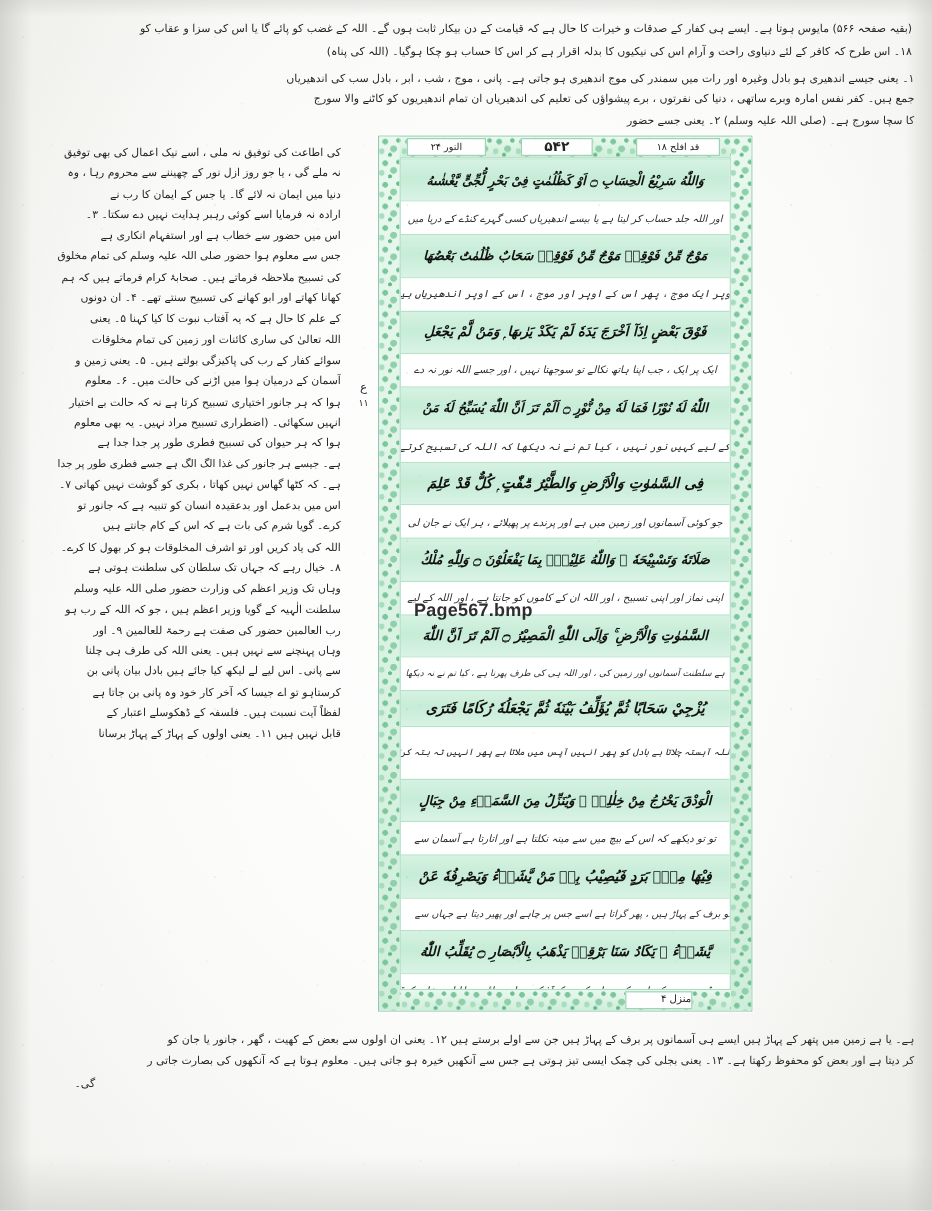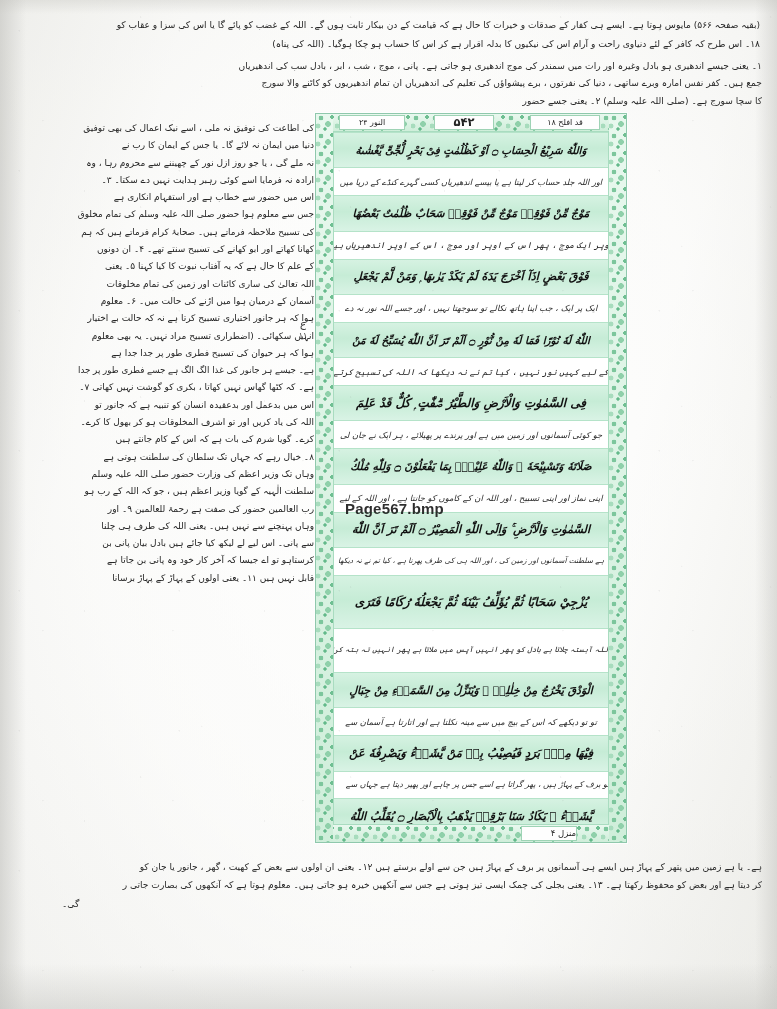--- a/index.html
+++ b/index.html
@@ -61,21 +61,21 @@
     left: 62px; top: 58px; width: 700px;
     font-size: 9.1px;
     line-height: 17.4px;
     color: #262626;
   }
   #upper-block .ln { display:block; white-space: nowrap; overflow:hidden; }
 
   
   #left-col {
     position: absolute;
-    left: 78px; top: 120px; width: 236px;
+    left: 48px; top: 120px; width: 236px;
     font-size: 9.0px;
     line-height: 17.3px;
     color: #242424;
   }
   #left-col .ln { display:block; white-space: nowrap; overflow:hidden; }
 
   
   #bottom-note {
     position: absolute;
     left: 62px; top: 858px; width: 700px;
@@ -243,45 +243,47 @@
   </div>
 
   <div id="upper-block" class="urdu">
     <span class="ln">۱۔ یعنی جیسے اندھیری ہو بادل وغیرہ اور رات میں سمندر کی موج اندھیری ہو جاتی ہے۔ پانی ، موج ، شب ، ابر ، بادل سب کی اندھیریاں</span>
     <span class="ln">جمع ہیں۔ کفر نفس امارہ وبرے ساتھی ، دنیا کی نفرتوں ، برے پیشواؤں کی تعلیم کی اندھیریاں ان تمام اندھیریوں کو کاٹنے والا سورج</span>
     <span class="ln">کا سچا سورج ہے۔ (صلی اللہ علیہ وسلم) ۲۔ یعنی جسے حضور</span>
   </div>
 
   <div id="left-col" class="urdu">
       <span class="ln">کی اطاعت کی توفیق نہ ملی ، اسے نیک اعمال کی بھی توفیق</span>
+      <span class="ln">نہ ملے گی ، یا جو روز ازل نور کے چھیننے سے محروم رہا ، وہ</span>
       <span class="ln">دنیا میں ایمان نہ لائے گا۔ یا جس کے ایمان کا رب نے</span>
-      <span class="ln">نہ ملے گی ، یا جو روز ازل نور کے چھیننے سے محروم رہا ، وہ</span>
       <span class="ln">ارادہ نہ فرمایا اسے کوئی رہبر ہدایت نہیں دے سکتا۔ ۳۔</span>
       <span class="ln">اس میں حضور سے خطاب ہے اور استفہام انکاری ہے</span>
       <span class="ln" style="font-size: 8.85px;">جس سے معلوم ہوا حضور صلی اللہ علیہ وسلم کی تمام مخلوق</span>
       <span class="ln" style="font-size: 8.85px;">کی تسبیح ملاحظہ فرماتے ہیں۔ صحابۂ کرام فرماتے ہیں کہ ہم</span>
       <span class="ln">کھانا کھاتے اور ابو کھانے کی تسبیح سنتے تھے۔ ۴۔ ان دونوں</span>
       <span class="ln">کے علم کا حال ہے کہ یہ آفتاب نبوت کا کیا کہنا ۵۔ یعنی</span>
       <span class="ln">اللہ تعالیٰ کی ساری کائنات اور زمین کی تمام مخلوقات</span>
+      <span class="ln">سوائے کفار کے رب کی پاکیزگی بولتے ہیں۔ ۵۔ یعنی زمین و</span>
       <span class="ln">آسمان کے درمیان ہوا میں اڑنے کی حالت میں۔ ۶۔ معلوم</span>
       <span class="ln">ہوا کہ ہر جانور اختیاری تسبیح کرتا ہے نہ کہ حالت بے اختیار</span>
       <span class="ln">انہیں سکھائی۔ (اضطراری تسبیح مراد نہیں۔ یہ بھی معلوم</span>
       <span class="ln">ہوا کہ ہر حیوان کی تسبیح فطری طور پر جدا جدا ہے</span>
       <span class="ln" style="font-size: 8.7px;">ہے۔ جیسے ہر جانور کی غذا الگ الگ ہے جسے فطری طور پر جدا</span>
       <span class="ln">ہے۔ کہ کٹھا گھاس نہیں کھاتا ، بکری کو گوشت نہیں کھاتی ۷۔</span>
       <span class="ln">اس میں بدعمل اور بدعقیدہ انسان کو تنبیہ ہے کہ جانور تو</span>
+      <span class="ln">کرے۔ گویا شرم کی بات ہے کہ اس کے کام جانتے ہیں</span>
       <span class="ln">اللہ کی یاد کریں اور تو اشرف المخلوقات ہو کر بھول کا کرے۔</span>
-      <span class="ln">کرے۔ گویا شرم کی بات ہے کہ اس کے کام جانتے ہیں</span>
       <span class="ln">۸۔ خیال رہے کہ جہاں تک سلطان کی سلطنت ہوتی ہے</span>
       <span class="ln">وہاں تک وزیر اعظم کی وزارت حضور صلی اللہ علیہ وسلم</span>
       <span class="ln">سلطنت الٰہیہ کے گویا وزیر اعظم ہیں ، جو کہ اللہ کے رب ہو</span>
       <span class="ln">رب العالمین حضور کی صفت ہے رحمۃ للعالمین ۹۔ اور</span>
       <span class="ln">وہاں پہنچنے سے نہیں ہیں۔ یعنی اللہ کی طرف ہی چلنا</span>
       <span class="ln">سے پانی۔ اس لیے لے لیکھ کیا جائے ہیں بادل بیان پانی بن</span>
       <span class="ln">کرستاہو تو اے جیسا کہ آخر کار خود وہ پانی بن جاتا ہے</span>
+      <span class="ln">لفظاً آیت نسبت ہیں۔ فلسفہ کے ڈھکوسلے اعتبار کے</span>
       <span class="ln">قابل نہیں ہیں ۱۱۔ یعنی اولوں کے پہاڑ کے پہاڑ برسانا</span>
     </div>
 
   <div id="margin-marker" class="urdu">
     <span class="mk">ع</span>
     <span class="mk2">۱۱</span>
   </div>
 
   <div id="quran-frame">
 
@@ -321,21 +323,21 @@
         </div>
         <div class="vgroup">
           <div class="ayah-band" style="height: 36.3818px; font-size: 10.8px;">صَلَاتَهٗ وَتَسْبِيْحَهٗ ۭ وَاللّٰهُ عَلِيْمٌۢ بِمَا يَفْعَلُوْنَ ۝ وَلِلّٰهِ مُلْكُ</div>
           <div class="tr-band" style="height: 26.8909px;">اپنی نماز اور اپنی تسبیح ، اور اللہ ان کے کاموں کو جانتا ہے ، اور اللہ کے لیے</div>
         </div>
         <div class="vgroup">
           <div class="ayah-band" style="height: 36.3818px; font-size: 11.2px;">السَّمٰوٰتِ وَالْاَرْضِ ۚ وَاِلَى اللّٰهِ الْمَصِيْرُ ۝ اَلَمْ تَرَ اَنَّ اللّٰهَ</div>
           <div class="tr-band" style="height: 26.8909px; font-size: 7.4px;">ہے سلطنت آسمانوں اور زمین کی ، اور اللہ ہی کی طرف پھرنا ہے ، کیا تم نے نہ دیکھا</div>
         </div>
         <div class="vgroup">
-          <div class="ayah-band" style="height: 54px; font-size: 12px;">يُزْجِيْ سَحَابًا ثُمَّ يُؤَلِّفُ بَيْنَهٗ ثُمَّ يَجْعَلُهٗ رُكَامًا فَتَرَى</div>
+          <div class="ayah-band" style="height: 31px; font-size: 12px;">يُزْجِيْ سَحَابًا ثُمَّ يُؤَلِّفُ بَيْنَهٗ ثُمَّ يَجْعَلُهٗ رُكَامًا فَتَرَى</div>
           <div class="tr-band" style="height: 43px; font-size: 7.6px;">کہ اللہ آہستہ چلاتا ہے بادل کو پھر انہیں آپس میں ملاتا ہے پھر انہیں تہ بتہ کرتا ہے</div>
         </div>
         <div class="vgroup">
           <div class="ayah-band" style="height: 36.3818px; font-size: 10.8px;">الْوَدْقَ يَخْرُجُ مِنْ خِلٰلِهٖ ۚ وَيُنَزِّلُ مِنَ السَّمَاۗءِ مِنْ جِبَالٍ</div>
           <div class="tr-band" style="height: 26.8909px;">تو تو دیکھے کہ اس کے بیچ میں سے مینہ نکلتا ہے اور اتارتا ہے آسمان سے</div>
         </div>
         <div class="vgroup">
           <div class="ayah-band" style="height: 36.3818px; font-size: 11.6px;">فِيْهَا مِنْۢ بَرَدٍ فَيُصِيْبُ بِهٖ مَنْ يَّشَاۗءُ وَيَصْرِفُهٗ عَنْ</div>
           <div class="tr-band" style="height: 26.8909px; font-size: 8px; padding-left: 20px;">جو برف کے پہاڑ ہیں ، پھر گراتا ہے اسے جس پر چاہے اور پھیر دیتا ہے جہاں سے</div>
         </div>

